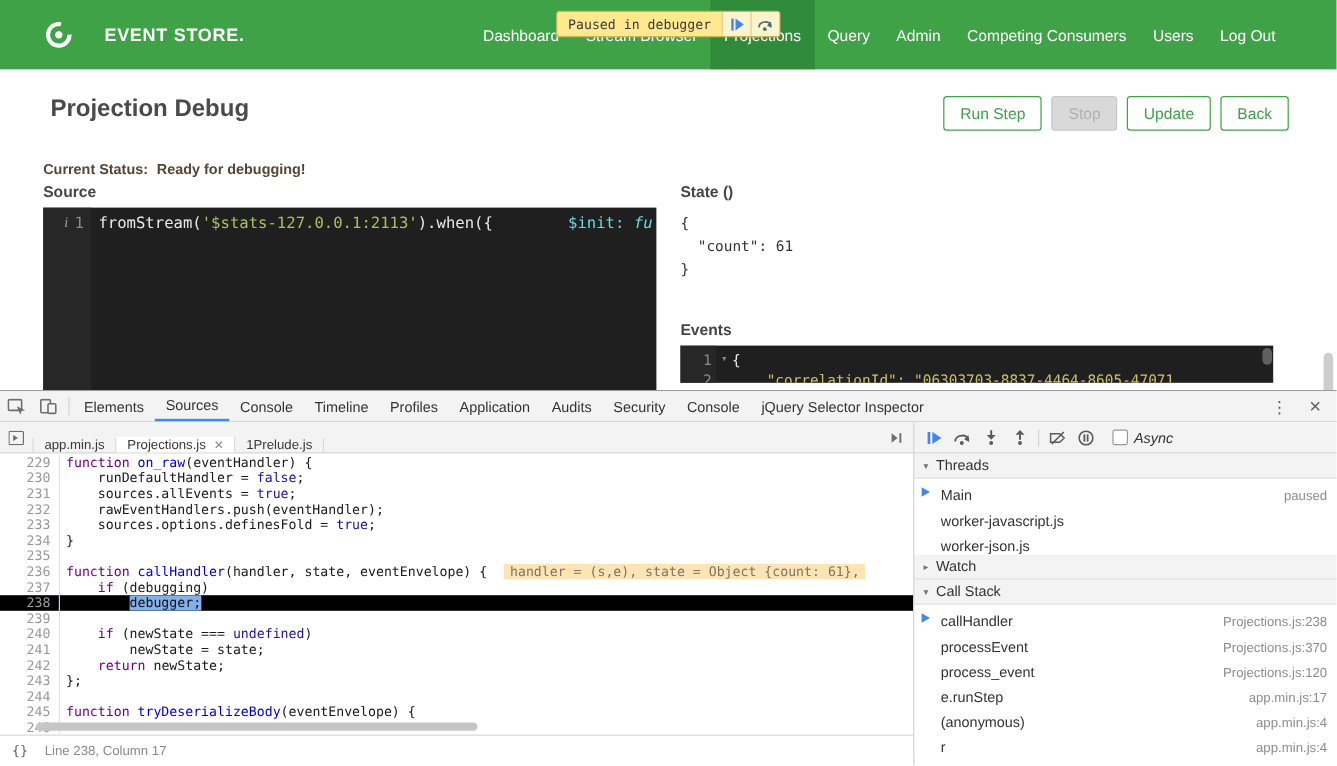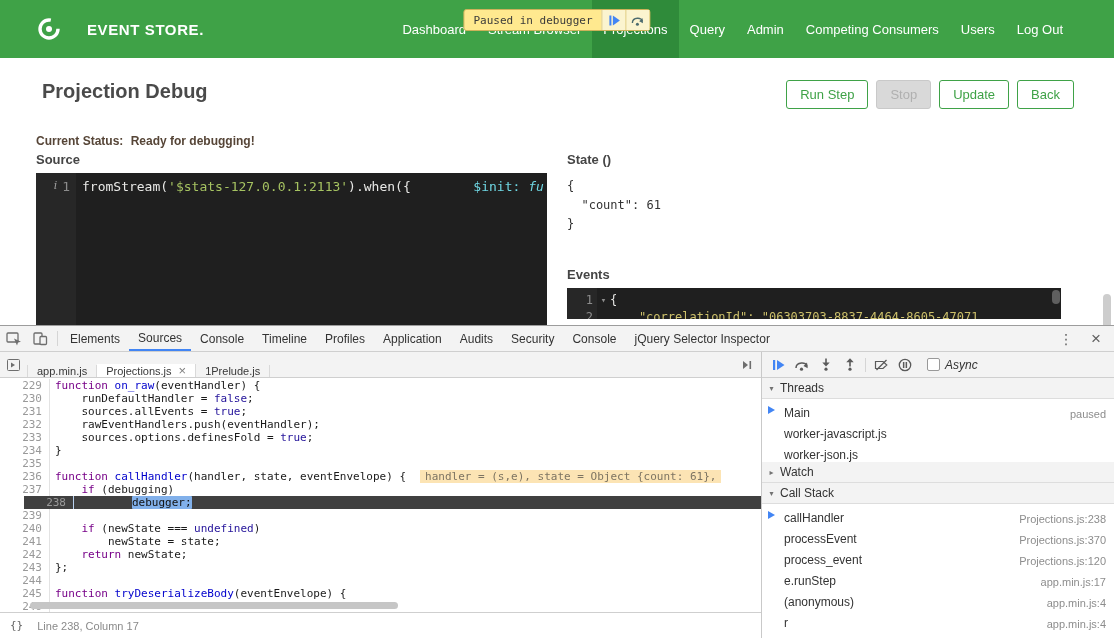--- a/index.html
+++ b/index.html
@@ -89,21 +89,21 @@
   .ftab.first{border-left:1px solid #d9d9d9;}
   .ftab.active{background:#fff;}
   .ftab .close{margin-left:7px;color:#808080;font-size:13px;line-height:1;}
 
   .code-area{flex:1;position:relative;overflow:hidden;background:#fff;padding-top:1px;}
   .code-line{display:flex;height:13px;line-height:13px;white-space:pre;
              font-family:"DejaVu Sans Mono",monospace;font-size:11px;}
   .ln{flex:none;width:50px;text-align:right;padding-right:7px;color:#999;
       border-right:1px solid #e3e3e3;box-sizing:border-box;}
   .lc{padding-left:5px;overflow:hidden;white-space:pre;}
-  .code-line.current{background:#404040;margin-left:24px;}
+  .code-line.current{background:#000000;}
   .code-line.current .ln{border-right-color:#b9d2f0;}
   .tk-pl{color:#1a1a1a;}
   .tk-kw{color:#770088;}
   .tk-atom{color:#221199;}
   .tk-def{color:#0000cc;}
   .tk-exec{background:#81b0ea;color:#101010;border-radius:1px;}
   .inline-hint{margin-left:14px;background:#fce4b4;color:#7d7462;padding:0 5px;}
   .hscrollbar{position:absolute;left:30px;bottom:3px;width:368px;height:7px;background:#c6c6c6;border-radius:4px;cursor:pointer;}
 
   .dt-status{flex:none;height:26px;border-top:1px solid #cfcfcf;display:flex;align-items:center;

